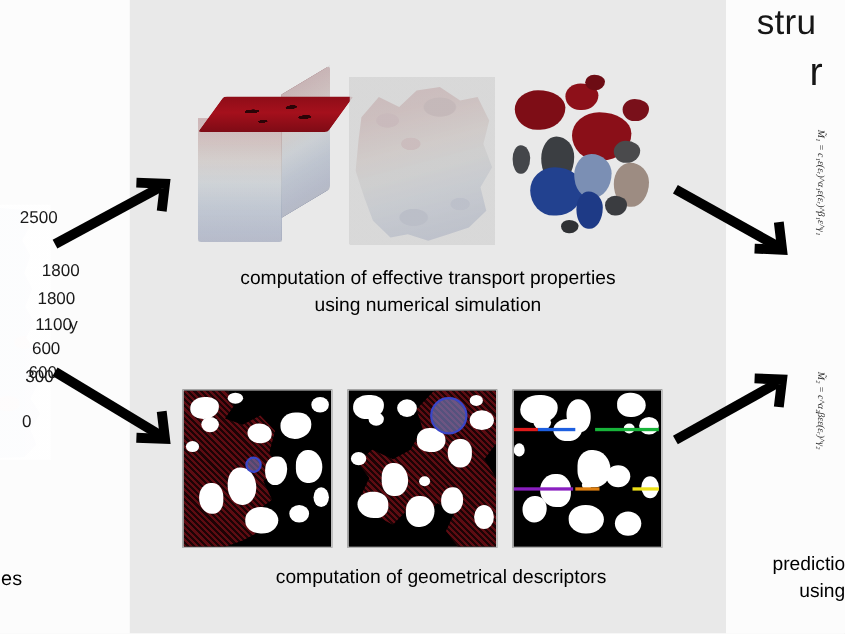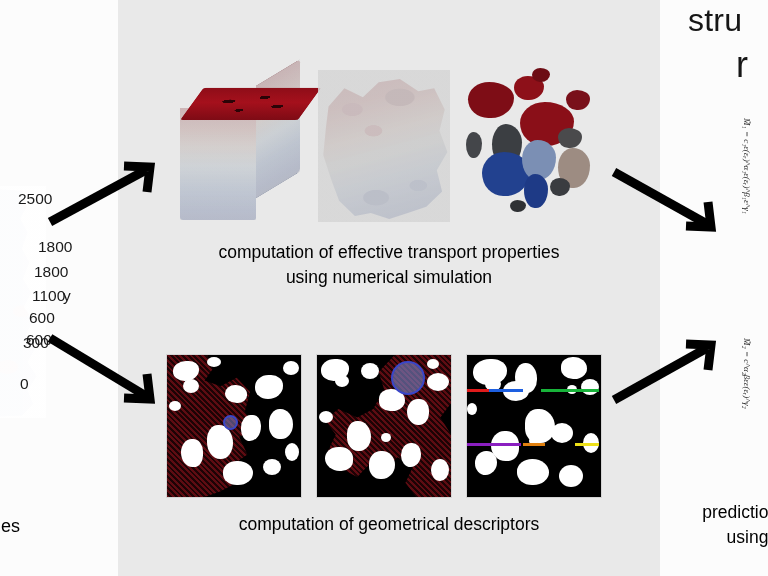--- a/index.html
+++ b/index.html
@@ -22,21 +22,21 @@
     position:absolute;color:#161616;font-weight:400;
     letter-spacing:.2px;white-space:nowrap;
   }
   #title-mid{left:118px;top:24px;width:542px;text-align:center;font-size:32px;}
   #title-right-l1{left:688px;top:2px;font-size:32px;}
   #title-right-l2{left:736px;top:44px;font-size:36px;}
 
   
   .caption{position:absolute;color:#000000;font-size:17.5px;line-height:25px;text-align:center;white-space:nowrap;}
   #cap-transport{left:118px;top:240px;width:542px;}
-  #cap-descriptors{left:118px;top:512px;width:542px;}
+  #cap-descriptors{left:118px;top:512px;width:542px;padding-left:12px;}
   #cap-left{left:-30px;top:514px;width:160px;text-align:left;font-size:18px;}
   #cap-right{left:660px;top:500px;width:175px;text-align:center;font-size:17.5px;line-height:25px;}
 
   
   #electrode-vis{position:absolute;left:-46px;top:176px;width:110px;height:250px;}
   #electrode-body{
     position:absolute;left:0;top:10px;width:92px;height:232px;
     background:
       radial-gradient(ellipse 14px 9px at 74% 54%, #7d1420 0%, #7d1420 62%, rgba(125,20,32,0) 68%),
       radial-gradient(ellipse 17px 11px at 58% 78%, #7d1420 0%, #7d1420 60%, rgba(125,20,32,0) 66%),

